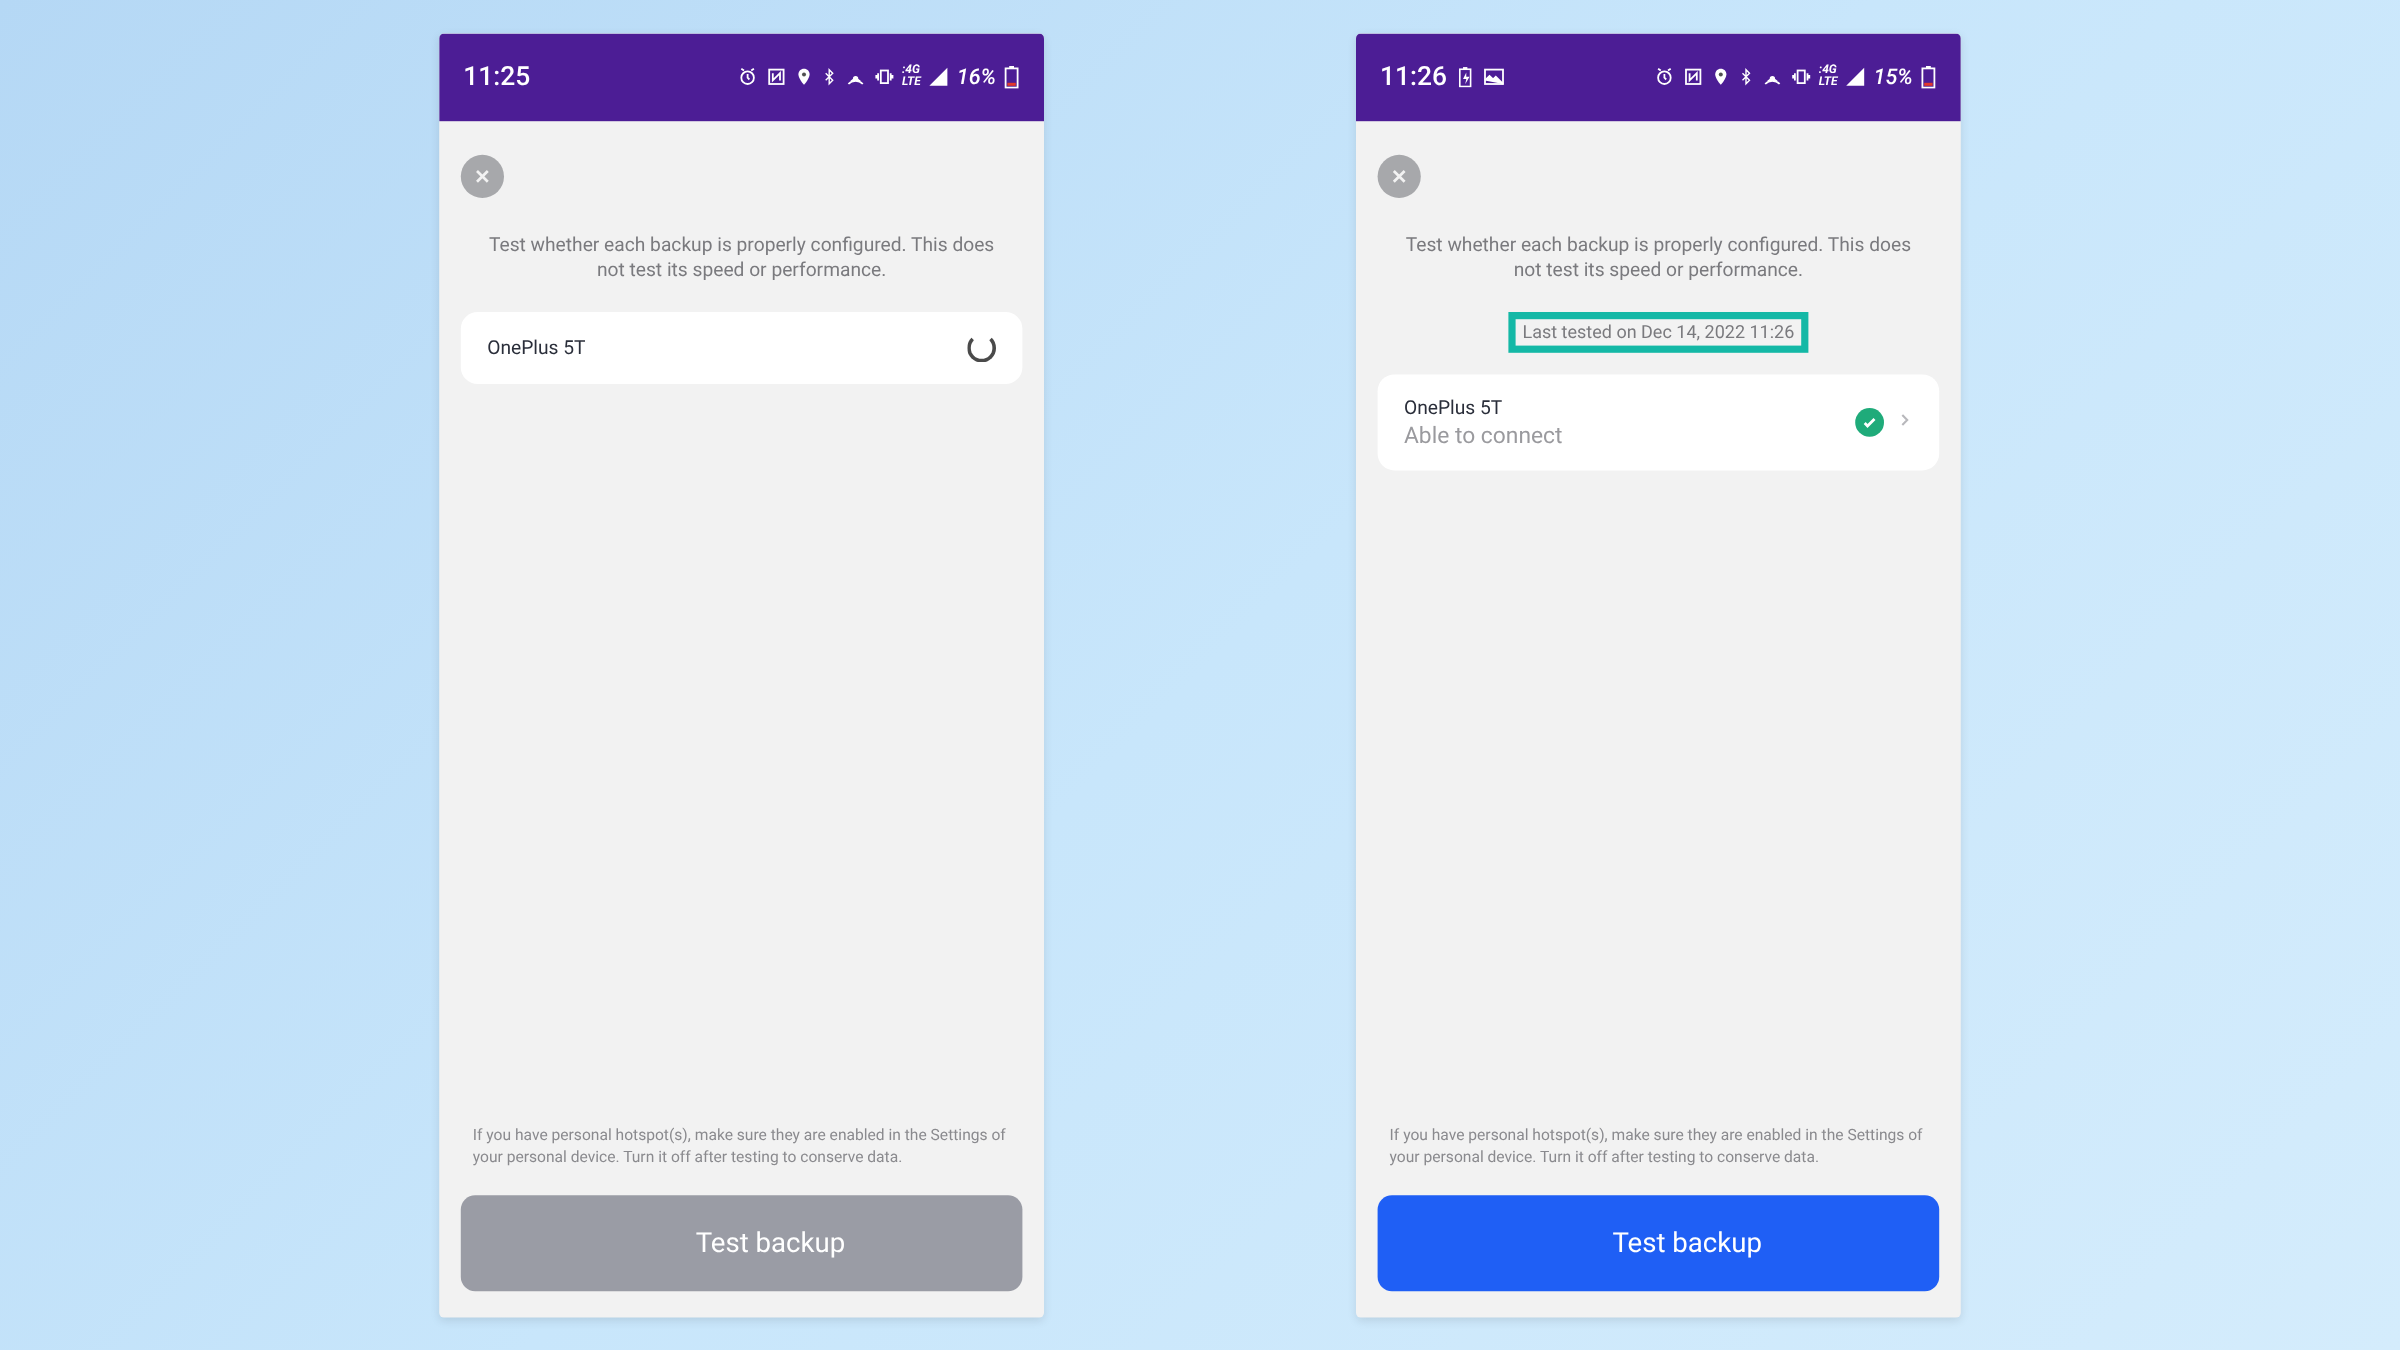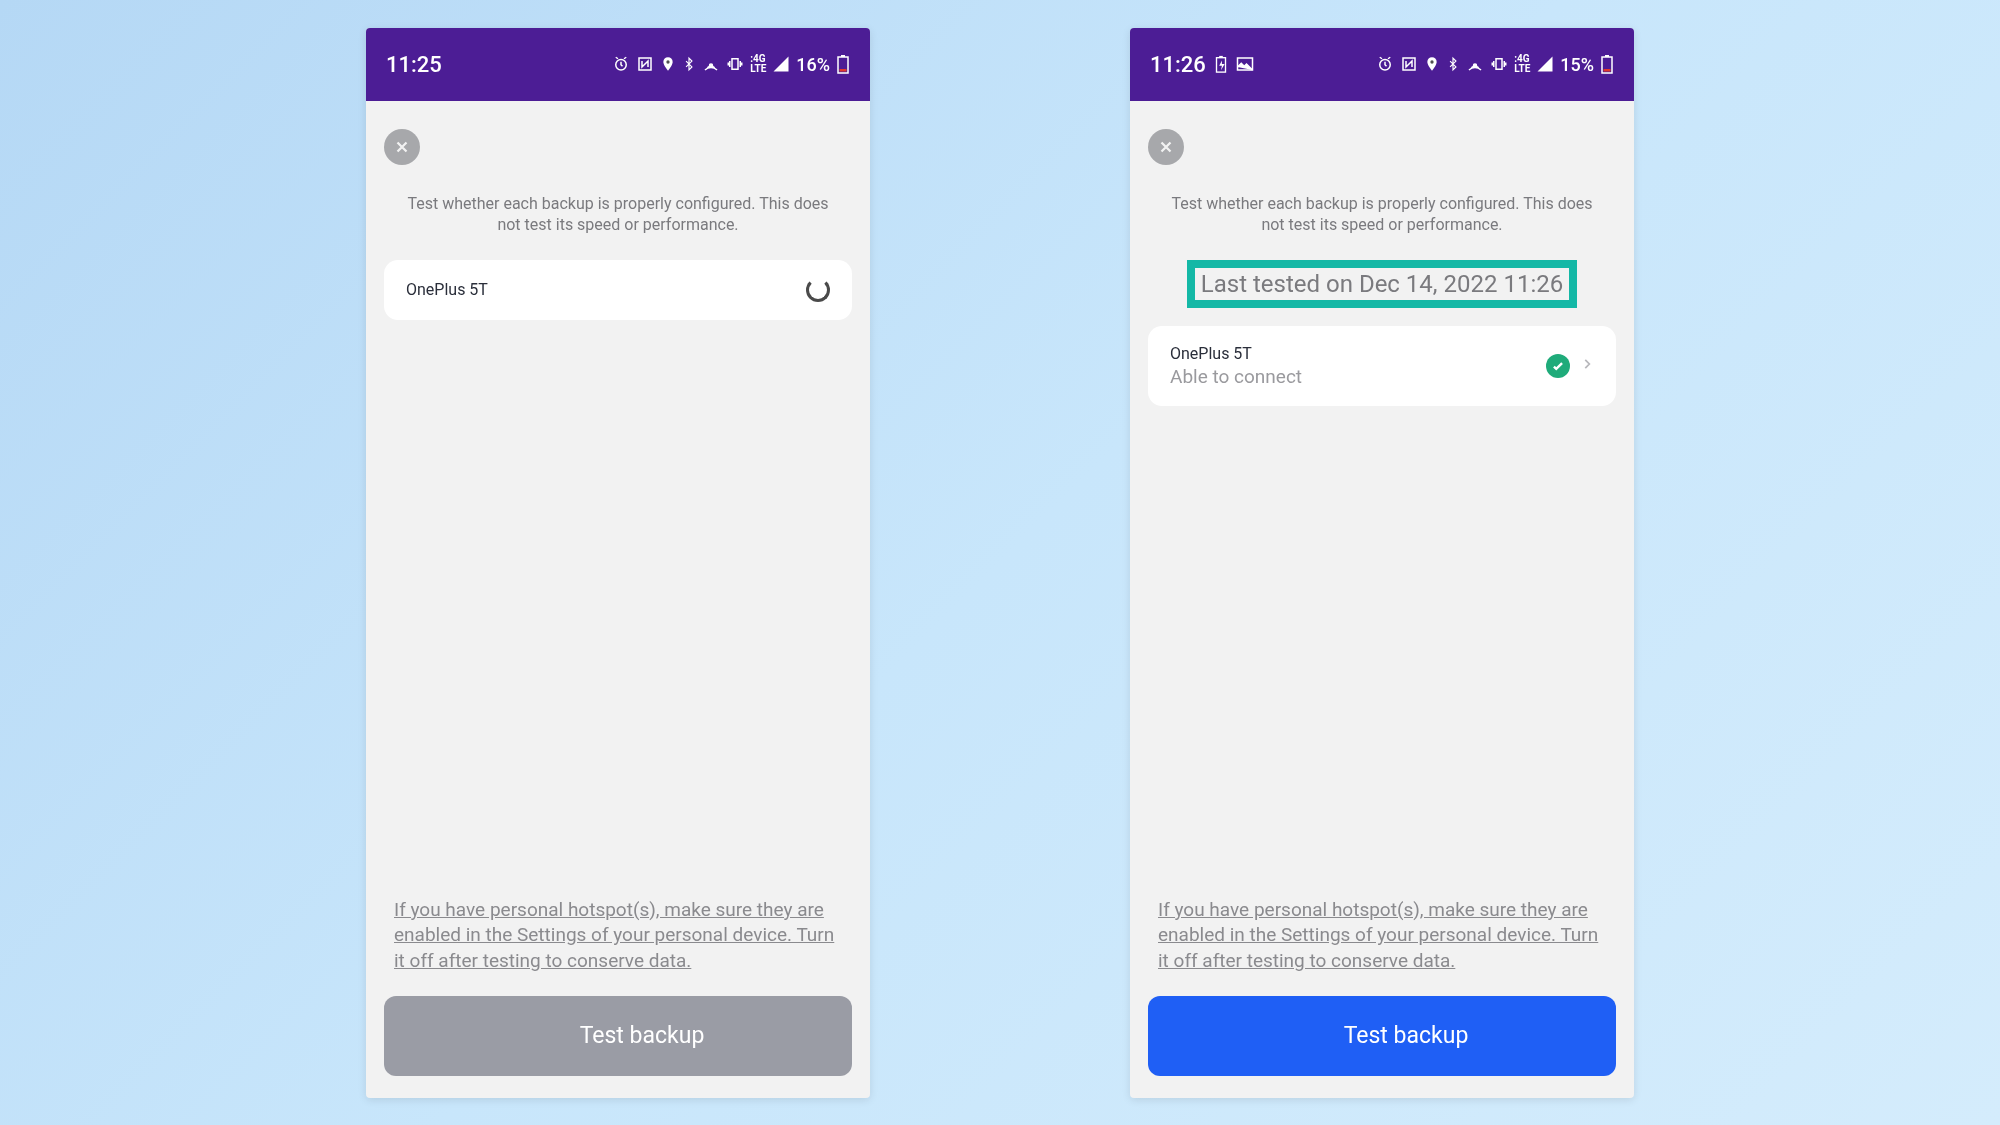--- a/index.html
+++ b/index.html
@@ -28,21 +28,21 @@
     background: #4c1d95;
     color: #fff;
     display: flex;
     align-items: center;
     justify-content: space-between;
     padding: 0 20px;
     font-size: 22px;
     font-weight: 500;
   }
   .status-left { display: flex; align-items: center; gap: 8px; }
-  .status-right { display: flex; gap: 6px; font-size: 18px; }
+  .status-right { display: flex; gap: 6px; font-size: 18px; font-style: italic; }
   .status-icon { display: inline-flex; align-items: center; justify-content: center; }
   .content {
     flex: 1;
     display: flex;
     flex-direction: column;
     padding: 28px 18px 22px 18px;
     position: relative;
   }
   .close-btn {
     width: 36px;
@@ -71,23 +71,23 @@
     line-height: 1.35;
     padding: 0 20px;
     margin-bottom: 24px;
   }
   .last-tested-wrap {
     display: flex;
     justify-content: center;
     margin-bottom: 18px;
   }
   .last-tested {
-    font-size: 24px;
+    font-size: 15px;
     color: #7a7a7e;
-    border: 8px solid #14b8a6;
+    border: 6px solid #14b8a6;
     padding: 2px 6px;
   }
   .card {
     background: #fff;
     border-radius: 14px;
     padding: 18px 22px;
     display: flex;
     align-items: center;
     justify-content: space-between;
   }
@@ -116,26 +116,25 @@
     background: #1fab7a;
     border-radius: 50%;
     display: flex;
     align-items: center;
     justify-content: center;
     color: #fff;
   }
   .chevron { color: #b8b8bc; }
   .spacer { flex: 1; }
   .footer-note {
-    font-size: 19px;
+    font-size: 13px;
     color: #8a8a8e;
     line-height: 1.35;
     padding: 0 10px;
     margin-bottom: 22px;
-    text-decoration: underline;
   }
   .test-button {
     height: 80px;
     border-radius: 12px;
     display: flex;
     align-items: center;
     justify-content: center;
     font-size: 23px;
     font-weight: 400;
     color: #fff;

